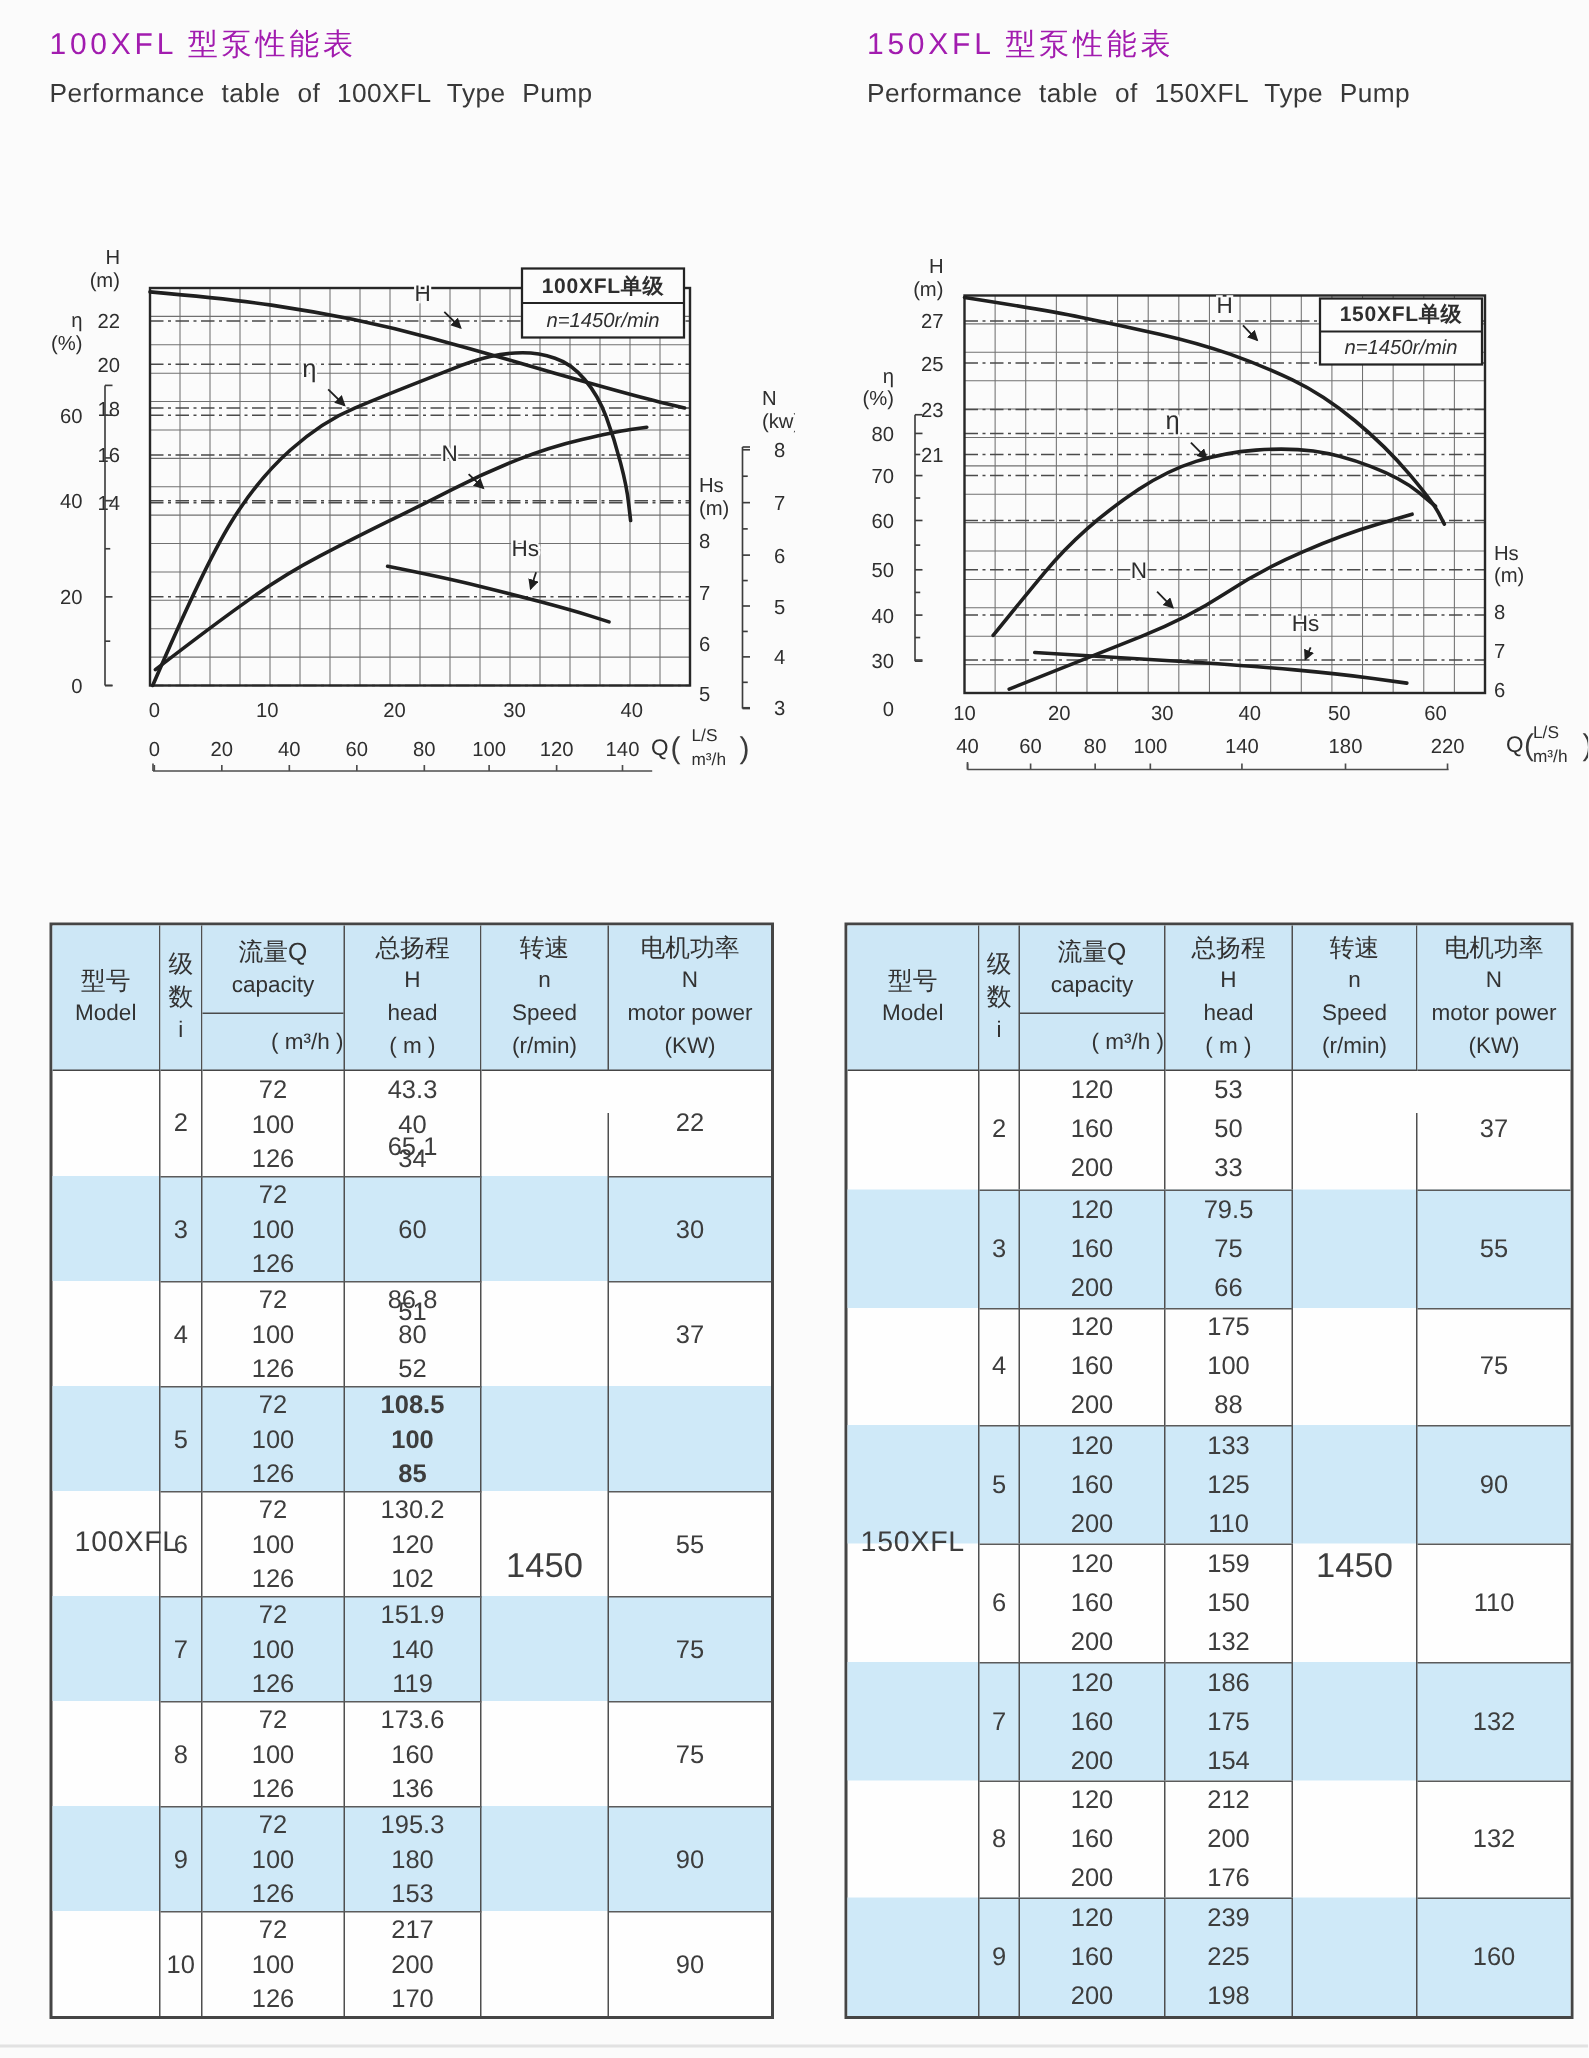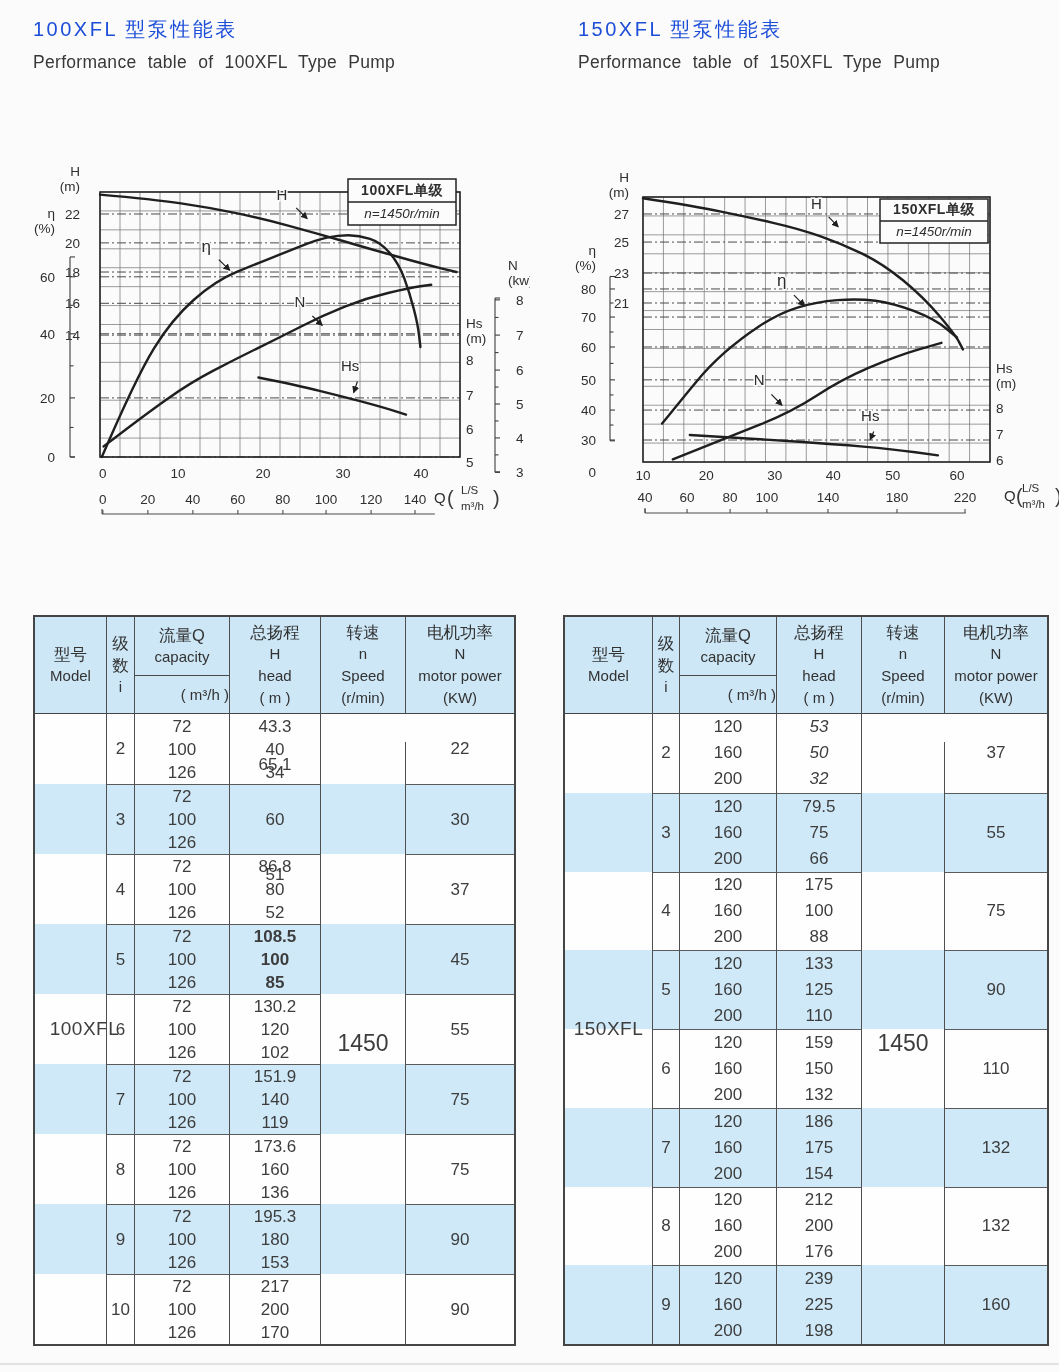--- a/index.html
+++ b/index.html
@@ -1,19 +1,19 @@
 <!DOCTYPE html>
 <html><head>
 <meta charset="utf-8">
 <style>
   html,body{margin:0;padding:0;background:#ffffff;}
   .page{position:relative;width:1059px;height:1372px;background:#fbfbfb;
         font-family:"Liberation Sans","DejaVu Sans",sans-serif;overflow:hidden;}
   .tb{position:absolute;}
-  .t-zh{font-size:20px;color:#1d4ed8;letter-spacing:2.5px;}
+  .t-zh{font-size:20px;color:#a21caf;letter-spacing:2.5px;}
   .t-en{font-size:17.5px;color:#383838;margin-top:9px;word-spacing:6px;letter-spacing:.3px;}
   svg.chart{position:absolute;}
   .ptable{position:absolute;display:grid;background:#fefefe;border:2px solid #454545;}
   .stripe{background:var(--stripe,#cfe9f8);}
   .cell{display:flex;flex-direction:column;align-items:center;justify-content:center;
         text-align:center;color:#3d3d3d;position:relative;min-width:0;}
   .br{border-right:1.4px solid #4f4f4f;}
   .bt{border-top:1.4px solid #5b5b5b;}
   .hc{background:var(--hdr,#cde7f6);border-bottom:1.6px solid #454545;}
   .hl{line-height:22px;font-size:16.5px;color:#323232;white-space:nowrap;}
@@ -439,23 +439,20 @@
       <div class="cell br vals bt" style="grid-area: 5 / 3;">
         <div class="vl">72</div>
         <div class="vl">100</div>
         <div class="vl">126</div>
       </div>
       <div class="cell br vals bt" style="grid-area: 5 / 4; font-weight: bold;">
         <div class="vl">108.5</div>
         <div class="vl">100</div>
         <div class="vl">85</div>
       </div>
-      <div class="cell pc bt" style="grid-area: 5 / 6;">
-        <div class="">45</div>
-      </div>
       <div class="cell br ic bt" style="grid-area: 6 / 2;">
         <div class="">6</div>
       </div>
       <div class="cell br vals bt" style="grid-area: 6 / 3;">
         <div class="vl">72</div>
         <div class="vl">100</div>
         <div class="vl">126</div>
       </div>
       <div class="cell br vals bt" style="grid-area: 6 / 4;">
         <div class="vl">130.2</div>
@@ -579,24 +576,24 @@
         <div class="">1450</div>
       </div>
       <div class="cell br ic" style="grid-area: 2 / 2;">
         <div class="">2</div>
       </div>
       <div class="cell br vals" style="grid-area: 2 / 3;">
         <div class="vl">120</div>
         <div class="vl">160</div>
         <div class="vl">200</div>
       </div>
-      <div class="cell br vals" style="grid-area: 2 / 4; font-style: italic;">
+      <div class="cell br vals" style="grid-area: 2 / 4;">
         <div class="vl">53</div>
         <div class="vl">50</div>
-        <div class="vl">32</div>
+        <div class="vl">33</div>
       </div>
       <div class="cell pc" style="grid-area: 2 / 6;">
         <div class="">37</div>
       </div>
       <div class="cell br ic bt" style="grid-area: 3 / 2;">
         <div class="">3</div>
       </div>
       <div class="cell br vals bt" style="grid-area: 3 / 3;">
         <div class="vl">120</div>
         <div class="vl">160</div>

